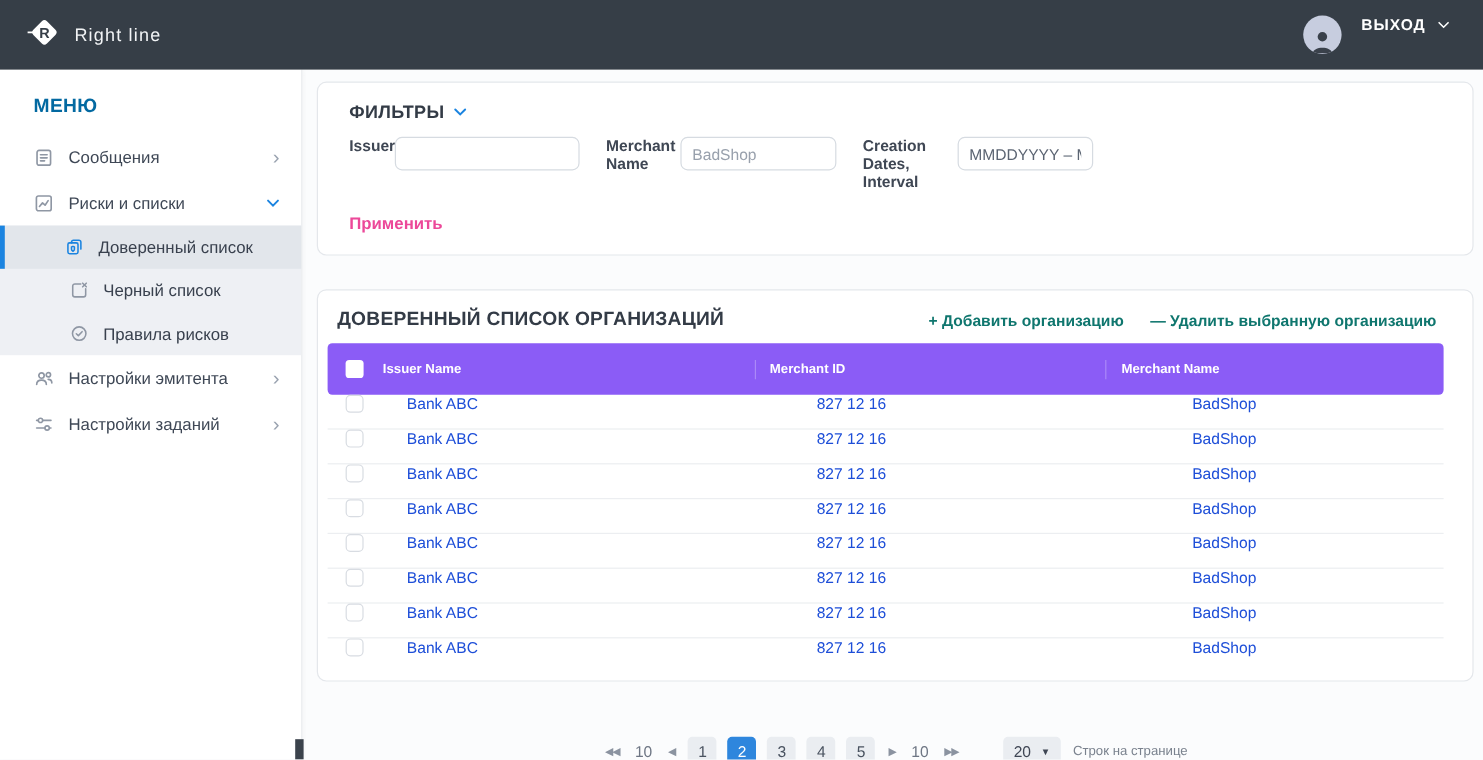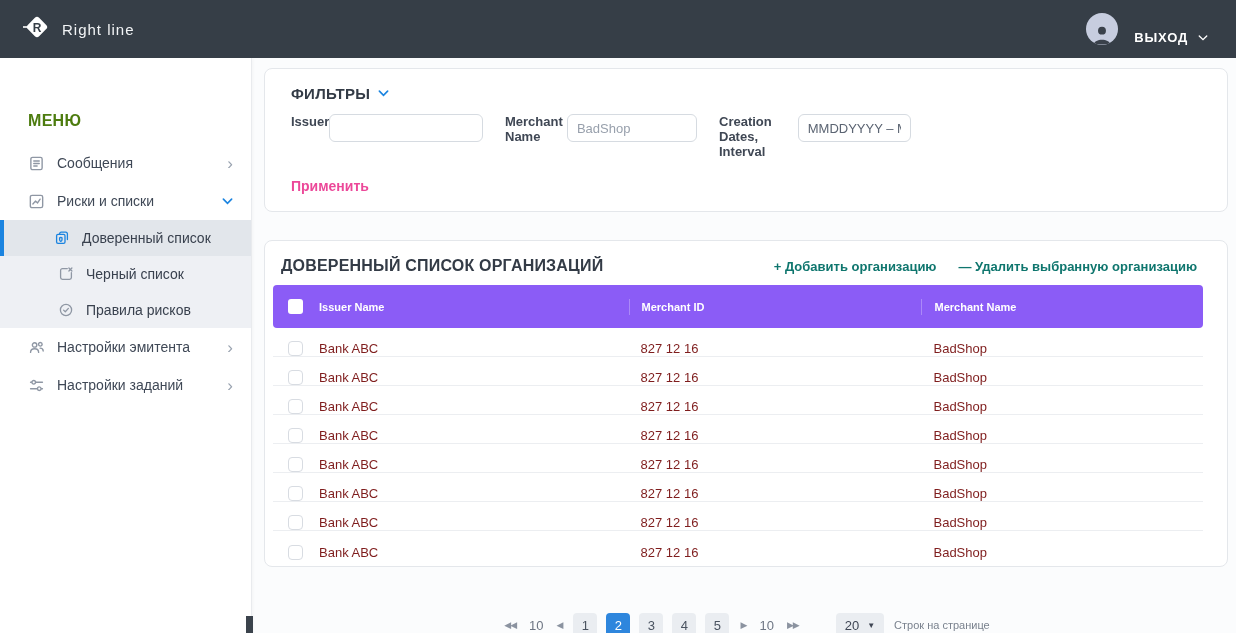--- a/index.html
+++ b/index.html
@@ -6,31 +6,31 @@
   html,body { width:1236px; height:633px; overflow:hidden;
     font-family:"Liberation Sans", sans-serif; background:#fbfcfd; }
   body { position:relative; }
 
   
   .topbar { position:absolute; top:0; left:0; right:0; height:58px;
     background:#363e47; display:flex; align-items:center; justify-content:space-between;
     padding:0 28px 0 22px; z-index:5; }
   .brand { display:flex; align-items:center; gap:10px; }
   .brand-name { color:#f2f4f6; font-size:15px; letter-spacing:1px; font-weight:400; }
-  .top-right { display:flex; align-items:flex-end; gap:16px; }
+  .top-right { display:flex; align-items:flex-start; gap:16px; }
   .avatar { width:32px; height:32px; border-radius:50%; background:#c7cddf;
     display:flex; align-items:flex-end; justify-content:center; overflow:hidden; cursor:pointer; }
   .logout { display:flex; align-items:center; gap:10px; color:#fff; font-size:13px;
     font-weight:700; letter-spacing:.8px; cursor:pointer; }
   .chev-down-white { width:10px; height:10px; }
 
   
   .sidebar { position:absolute; top:58px; left:0; bottom:0; width:252px; background:#fff;
     border-right:1px solid #e9ebee; box-shadow:1px 0 3px rgba(40,50,60,.04); z-index:4; }
-  .menu-title { font-size:16px; font-weight:700; color:#4d7c0f; padding:22px 0 14px 28px; letter-spacing:.3px;margin-top:32px; }
+  .menu-title { font-size:16px; font-weight:700; color:#0369a1; padding:22px 0 14px 28px; letter-spacing:.3px; }
   .mitem { display:flex; align-items:center; height:38px; padding:0 18px 0 28px;
     font-size:14px; color:#3f4856; cursor:pointer; gap:12px; }
   .mitem .ic { width:17px; height:17px; flex:0 0 17px; color:#8f97a4; }
   .mitem .lbl { flex:1; }
   .mitem .arrow { color:#9aa3b0; font-size:17px; line-height:1; }
   .submenu { background:#eef0f4; }
   .sitem { display:flex; align-items:center; height:36px; padding:0 18px 0 54px;
     font-size:14px; color:#39414e; cursor:pointer; gap:12px; border-left:4px solid transparent; }
   .sitem .ic { width:16px; height:16px; flex:0 0 16px; color:#8f97a4; }
   .sitem.active { background:#e2e6eb; border-left:4px solid #1b84e0; padding-left:50px; }
@@ -63,22 +63,22 @@
   .table-links { display:flex; gap:22px; }
   .tlink { font-size:13px; font-weight:600; color:#0f766e; cursor:pointer; white-space:nowrap; }
   .thead { display:flex; align-items:center; height:43px; background:#8b5cf6; border-radius:4px;
     color:#fff; font-size:11px; font-weight:700; }
   .col-check { flex:0 0 44px; display:flex; align-items:center; justify-content:center; }
   .col-a { flex:0 0 33.5%; padding-left:2px; }
   .col-b { flex:0 0 31.5%; padding-left:12px; }
   .col-c { flex:1; padding-left:12px; }
   .thead .col-b, .thead .col-c { border-left:1px solid rgba(255,255,255,.28); height:16px; display:flex; align-items:center; }
   .hcheck { width:15px; height:15px; background:#fff; border-radius:3px; cursor:pointer; }
-  .trow { display:flex; align-items:flex-end; height:29px; font-size:13px; color:#7f1d1d;
-    border-bottom:1px solid #eceef1; cursor:default; }
+  .trow { display:flex; align-items:flex-start; height:29px; font-size:13px; color:#1d4ed8;
+    border-bottom:1px solid #eceef1; cursor:default;gap:20px; }
   .trow:last-child { border-bottom:none; }
   .rcheck { width:15px; height:15px; background:#fff; border:1px solid #d8dce2; border-radius:4px; cursor:pointer; }
 
   
   .pagination { margin-top:46px; display:flex; align-items:center; justify-content:center; gap:9px; }
   .pg-arrow { font-size:9px; color:#8b93a0; cursor:pointer; padding:2px; letter-spacing:-1px; }
   .pg-num { font-size:13px; color:#6e7684; cursor:pointer; padding:0 2px; }
   .pg-btn { min-width:24px; height:24px; border:none; border-radius:4px; background:#eaedf1;
     color:#4a5360; font-size:13px; cursor:pointer; font-family:"Liberation Sans",sans-serif; }
   .pg-btn.active { background:#2e86dd; color:#fff; }

